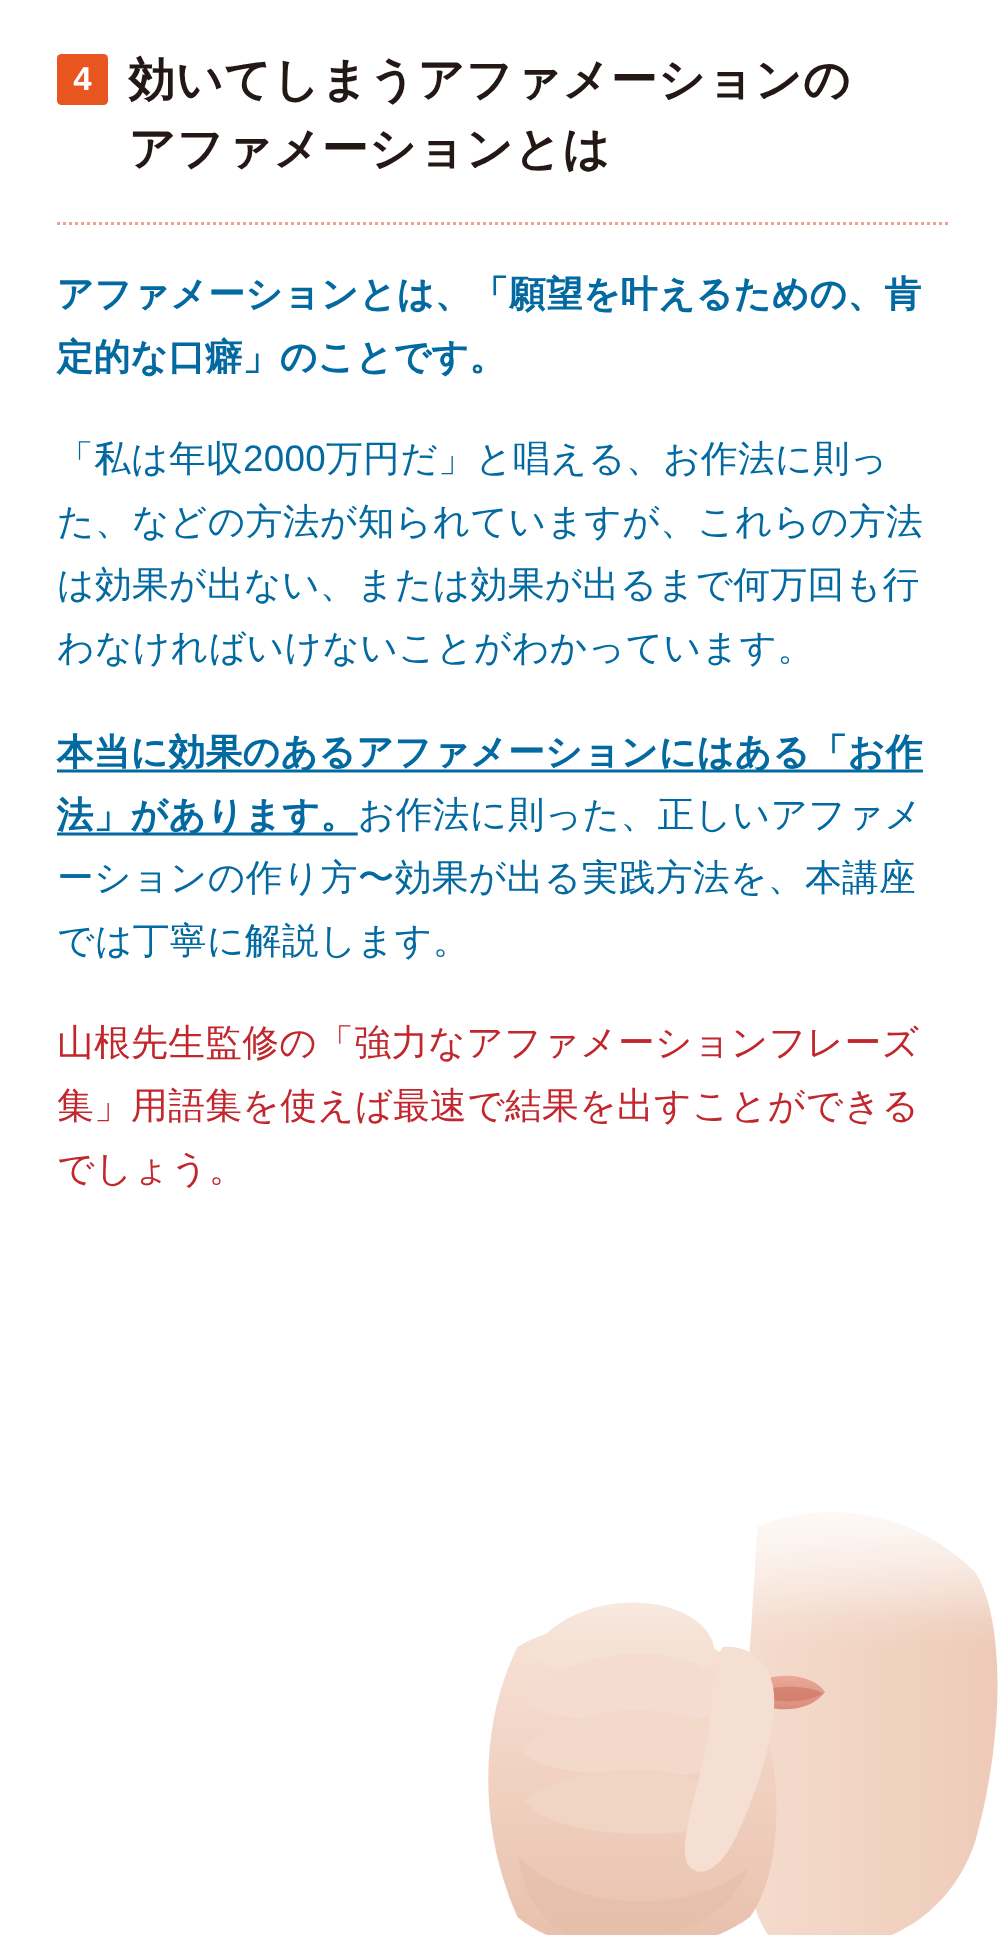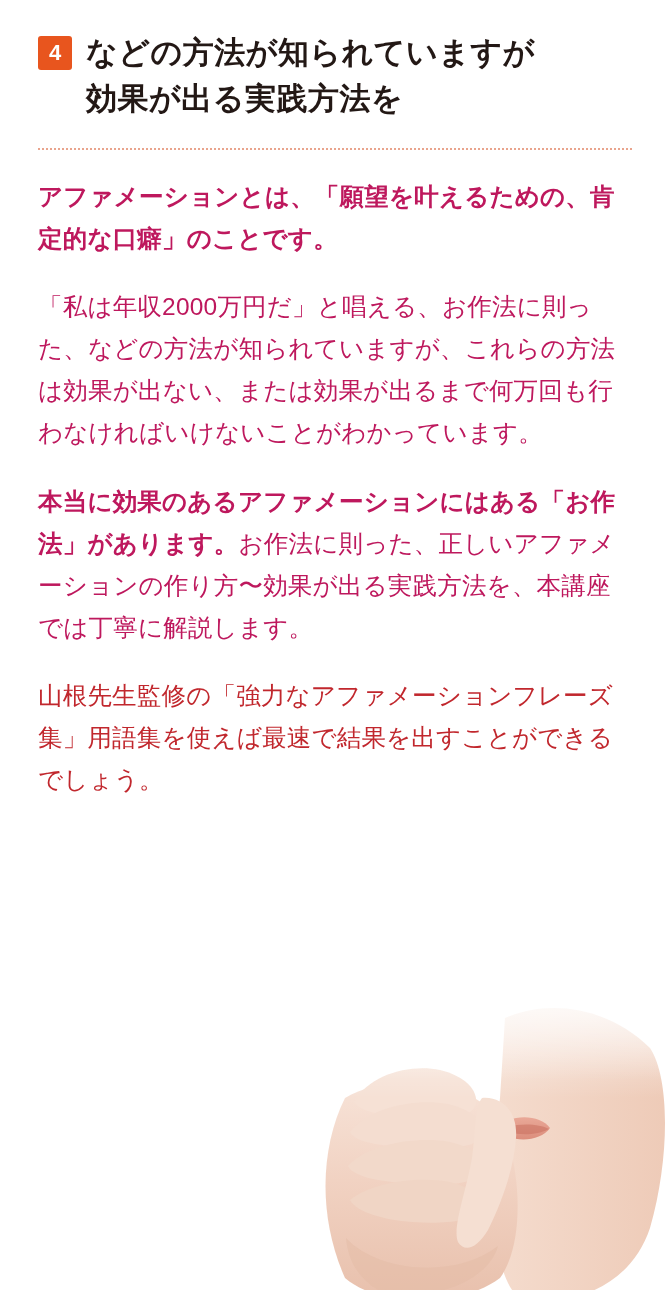--- a/index.html
+++ b/index.html
@@ -60,31 +60,32 @@
     height: 0;
   }
   
   .body {
     padding: 26px 38px 0 38px;
   }
   p {
     margin: 0 0 26px 0;
     font-size: 24.5px;
     line-height: 1.72;
-    color: #be185d;
+    color: #0369a1;
     letter-spacing: 0.2px;
   }
   p.lead {
     font-weight: bold;
   }
   p.plain {
     font-weight: normal;
   }
   .underline-bold {
     font-weight: bold;
+    text-decoration: underline;
     text-underline-offset: 4px;
   }
   p.accent {
     color: #c1272d;
     font-weight: normal;
   }
   
   .photo {
     position: absolute;
     left: 0;
@@ -117,22 +118,22 @@
   }
 </style>
 </head>
 <body>
 
 <div class="page">
 
   <div class="heading">
     <div class="badge">4</div>
     <div class="heading-text">
-      <span class="line1">などの方法が知られていますが</span>
-      <span class="line2">効果が出る実践方法を</span>
+      <span class="line1">効いてしまうアファメーションの</span>
+      <span class="line2">アファメーションとは</span>
     </div>
   </div>
 
   <div class="divider"></div>
 
   <div class="body">
 
     <p class="lead">アファメーションとは、「願望を叶えるための、肯定的な口癖」のことです。</p>
 
     <p class="plain">「私は年収2000万円だ」と唱える、お作法に則った、などの方法が知られていますが、これらの方法は効果が出ない、または効果が出るまで何万回も行わなければいけないことがわかっています。</p>

